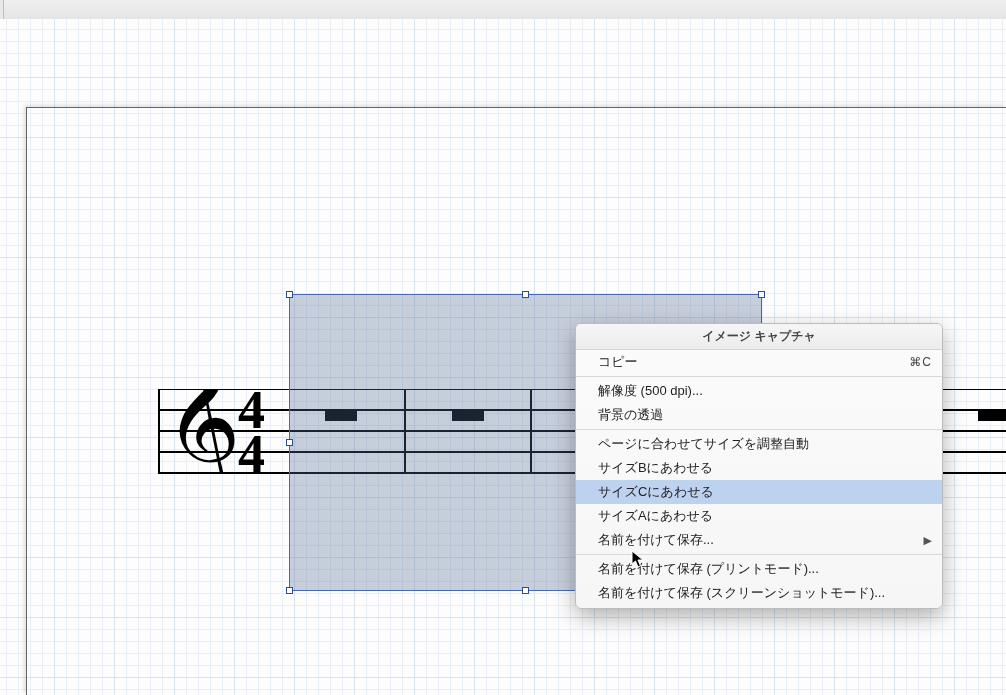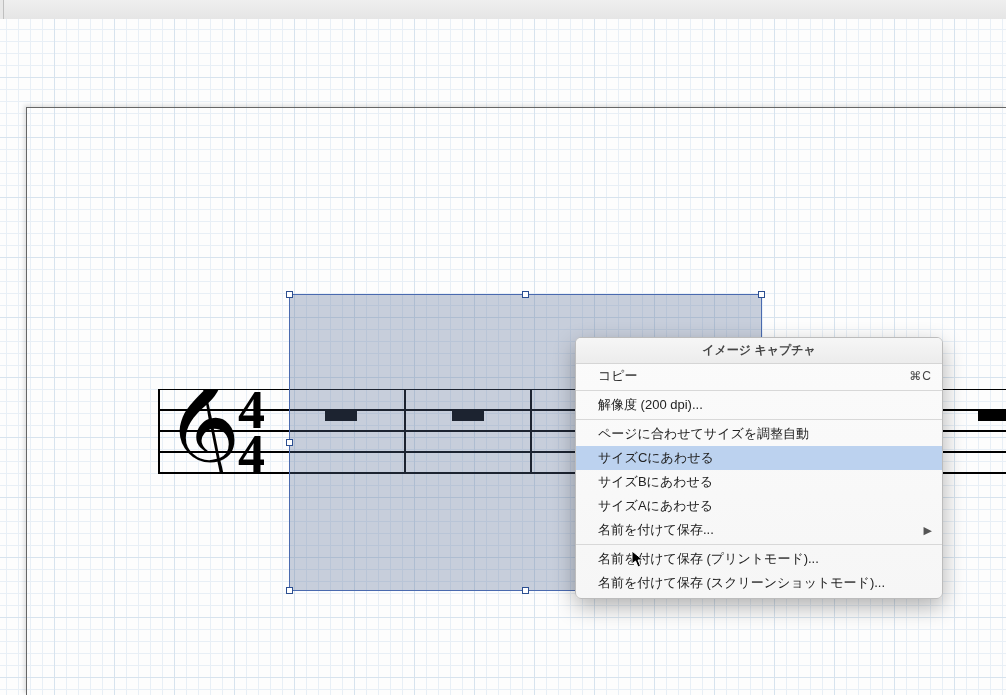--- a/index.html
+++ b/index.html
@@ -91,21 +91,21 @@
   .h-w  { left: -4px; top: calc(50% - 4px); }
   .h-e  { right: -4px; top: calc(50% - 4px); }
   .h-sw { left: -4px; bottom: -4px; }
   .h-s  { left: calc(50% - 4px); bottom: -4px; }
   .h-se { right: -4px; bottom: -4px; }
 
   
   .context-menu {
     position: absolute;
     left: 575px;
-    top: 318px;
+    top: 304px;
     width: 366px;
     background: linear-gradient(#fbfbfb, #f6f6f6);
     border: 1px solid #bcbcbc;
     border-radius: 6px;
     box-shadow: 0 8px 22px rgba(0,0,0,0.30);
     padding: 0 0 3px 0;
     overflow: hidden;
   }
   .menu-title {
     text-align: center;
@@ -207,33 +207,36 @@
     <div class="menu-title">イメージ キャプチャ</div>
 
     <div class="menu-item">
       <span>コピー</span>
       <span class="menu-shortcut">⌘C</span>
     </div>
 
     <div class="menu-item sep"></div>
 
     <div class="menu-item">
-      <span>解像度 (200 dpi)...</span>
+      <span>解像度 (500 dpi)...</span>
+    </div>
+    <div class="menu-item">
+      <span>背景の透過</span>
     </div>
 
     <div class="menu-item sep"></div>
 
     <div class="menu-item">
       <span>ページに合わせてサイズを調整自動</span>
+    </div>
+    <div class="menu-item">
+      <span>サイズBにあわせる</span>
     </div>
     <div class="menu-item highlighted">
       <span>サイズCにあわせる</span>
-    </div>
-    <div class="menu-item">
-      <span>サイズBにあわせる</span>
     </div>
     <div class="menu-item">
       <span>サイズAにあわせる</span>
     </div>
     <div class="menu-item">
       <span>名前を付けて保存...</span>
       <span class="submenu-arrow">▶</span>
     </div>
 
     <div class="menu-item sep"></div>

